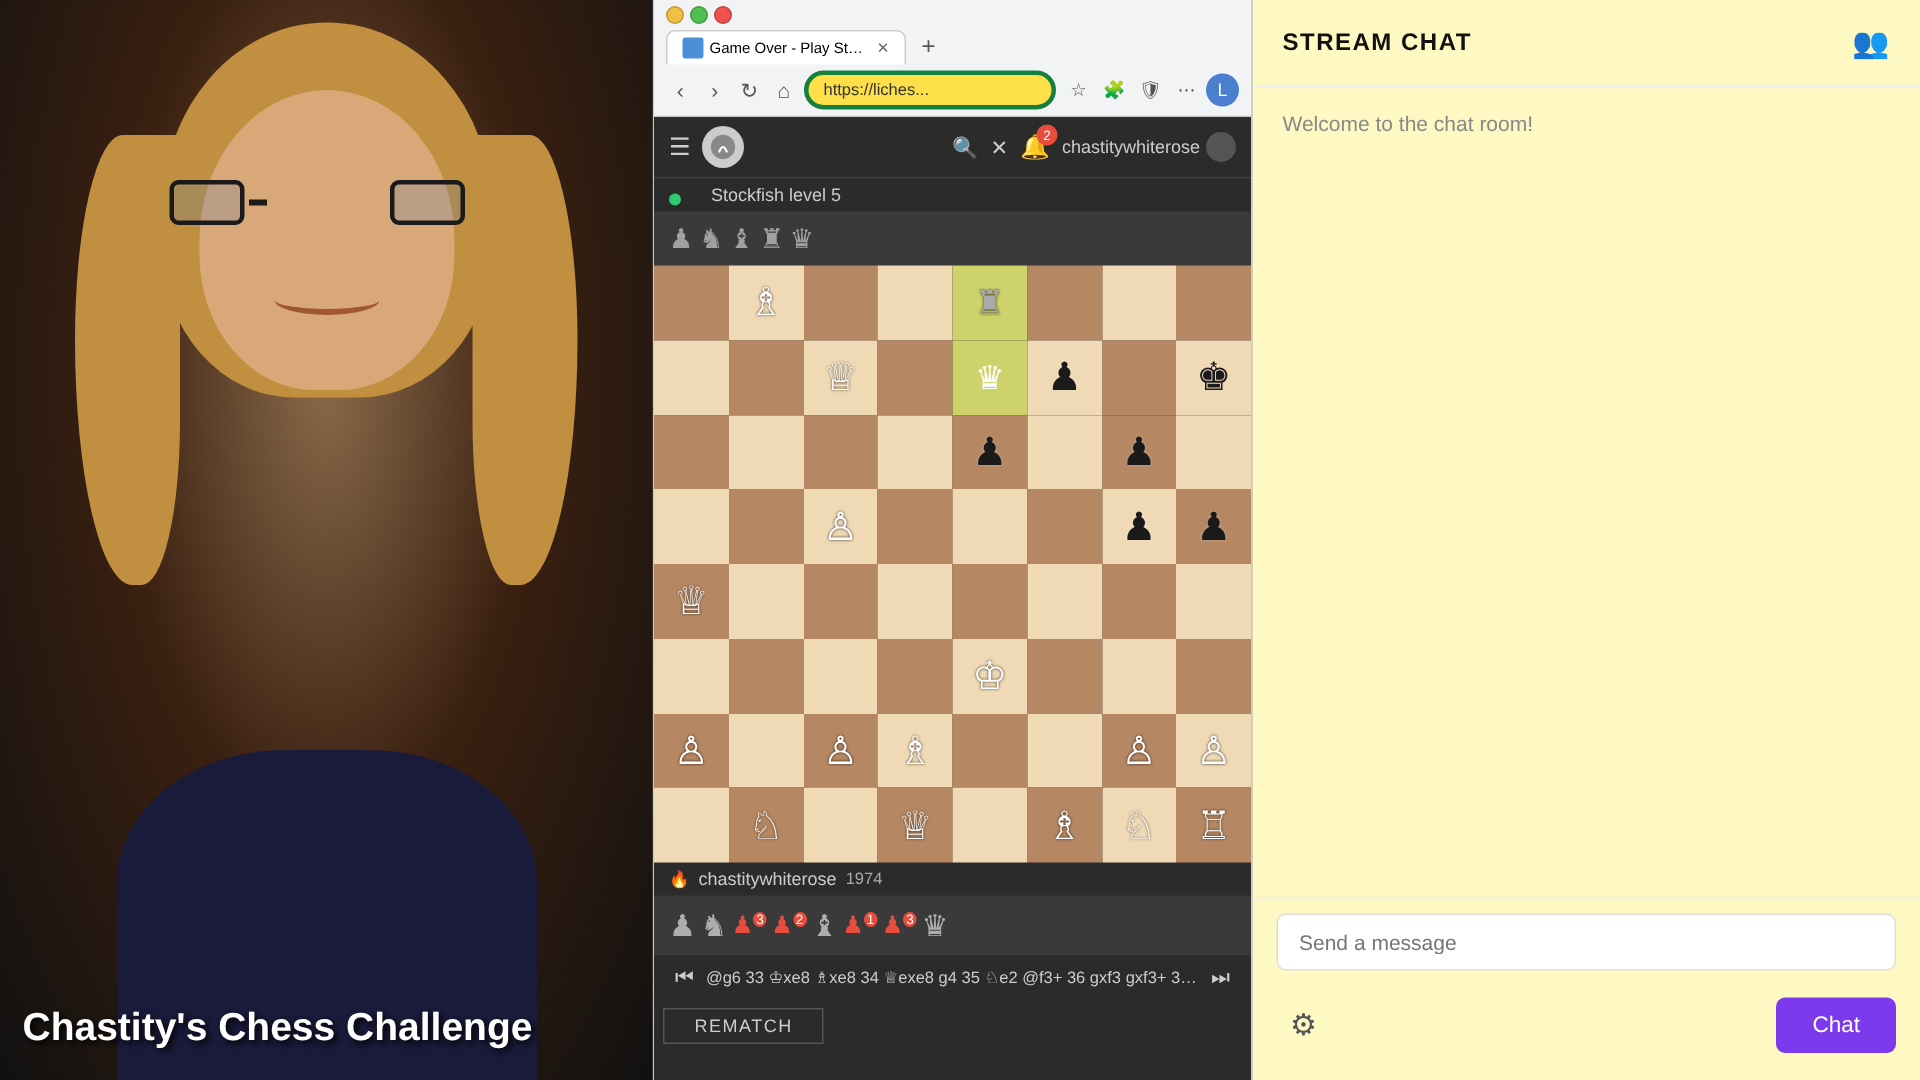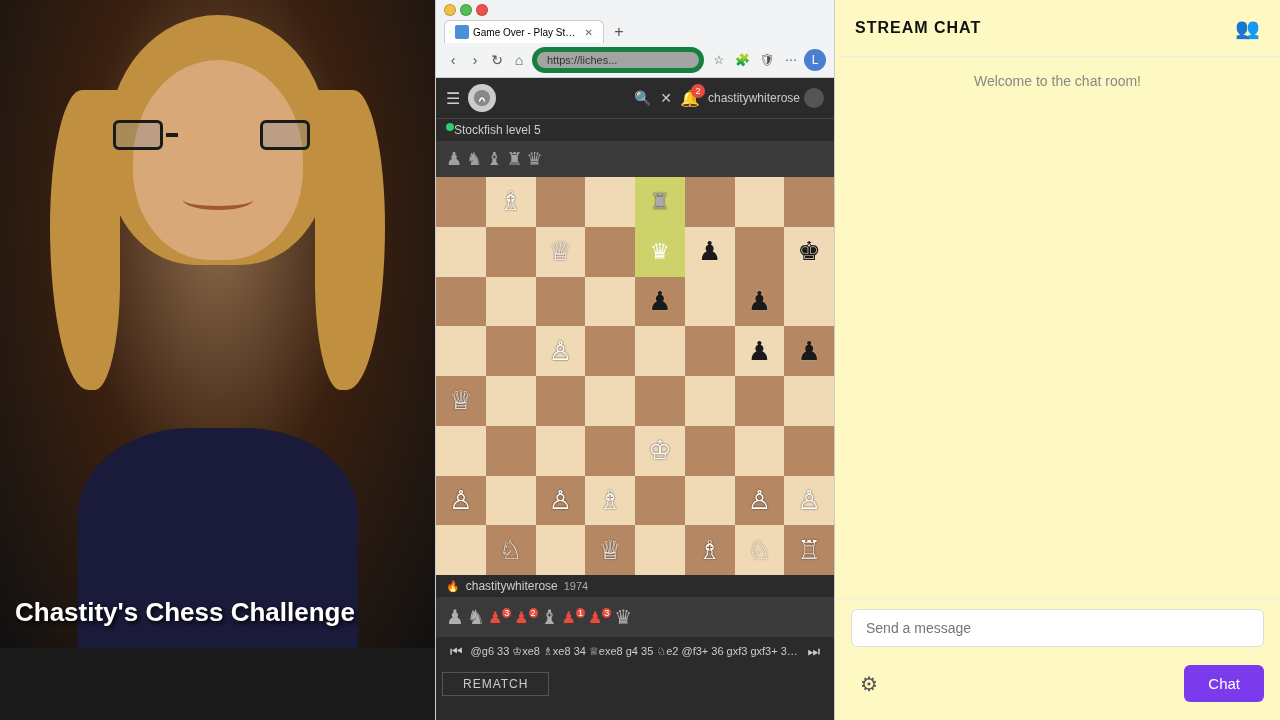--- a/index.html
+++ b/index.html
@@ -8,21 +8,21 @@
       height: 720px;
       overflow: hidden;
       display: flex;
       font-family: Arial, sans-serif;
       background: #1a1a1a;
     }
 
     
     #webcam-area {
       width: 435px;
-      height: 648px;
+      height: 720px;
       background: #111;
       position: relative;
       flex-shrink: 0;
     }
     #webcam-feed {
       width: 100%;
       height: 100%;
       background: radial-gradient(ellipse at 40% 40%, #5a4a3a 0%, #2a1a0a 40%, #111 100%);
       position: relative;
     }
@@ -138,25 +138,25 @@
       align-items: center;
       justify-content: center;
       color: #555;
       font-size: 14px;
       cursor: pointer;
       border-radius: 50%;
     }
     #address-input {
       flex: 1;
       height: 26px;
-      border: 5px solid #15803d;
+      border: 3px solid #15803d;
       border-radius: 13px;
       padding: 0 10px;
       font-size: 11px;
-      background: #a3a3a3;
+      background: #fde047;
       color: #333;
       outline: none;
     }
     .toolbar-icons {
       display: flex;
       gap: 2px;
     }
     .toolbar-icon {
       width: 22px;
       height: 22px;
@@ -237,22 +237,22 @@
       gap: 4px;
       color: #ccc;
       font-size: 12px;
     }
 
     
     #opponent-info {
       background: #2b2b2b;
       padding: 4px 10px;
       display: flex;
-      align-items: flex-start;
-      gap: 0;
+      align-items: flex-end;
+      gap: 20px;
     }
     .stockfish-indicator {
       width: 8px;
       height: 8px;
       background: #2ecc71;
       border-radius: 50%;
     }
     .stockfish-label {
       color: #ccc;
       font-size: 12px;
@@ -389,21 +389,20 @@
     }
     .chat-users-icon {
       font-size: 20px;
       color: #333;
       cursor: pointer;
     }
     #chat-messages {
       flex: 1;
       padding: 16px 20px;
       overflow-y: auto;
-      text-align: center;
     }
     #welcome-message {
       color: #888;
       font-size: 14px;
     }
     #chat-input-area {
       padding: 10px 16px;
       border-top: 1px solid #eee;
       display: flex;
       flex-direction: column;

